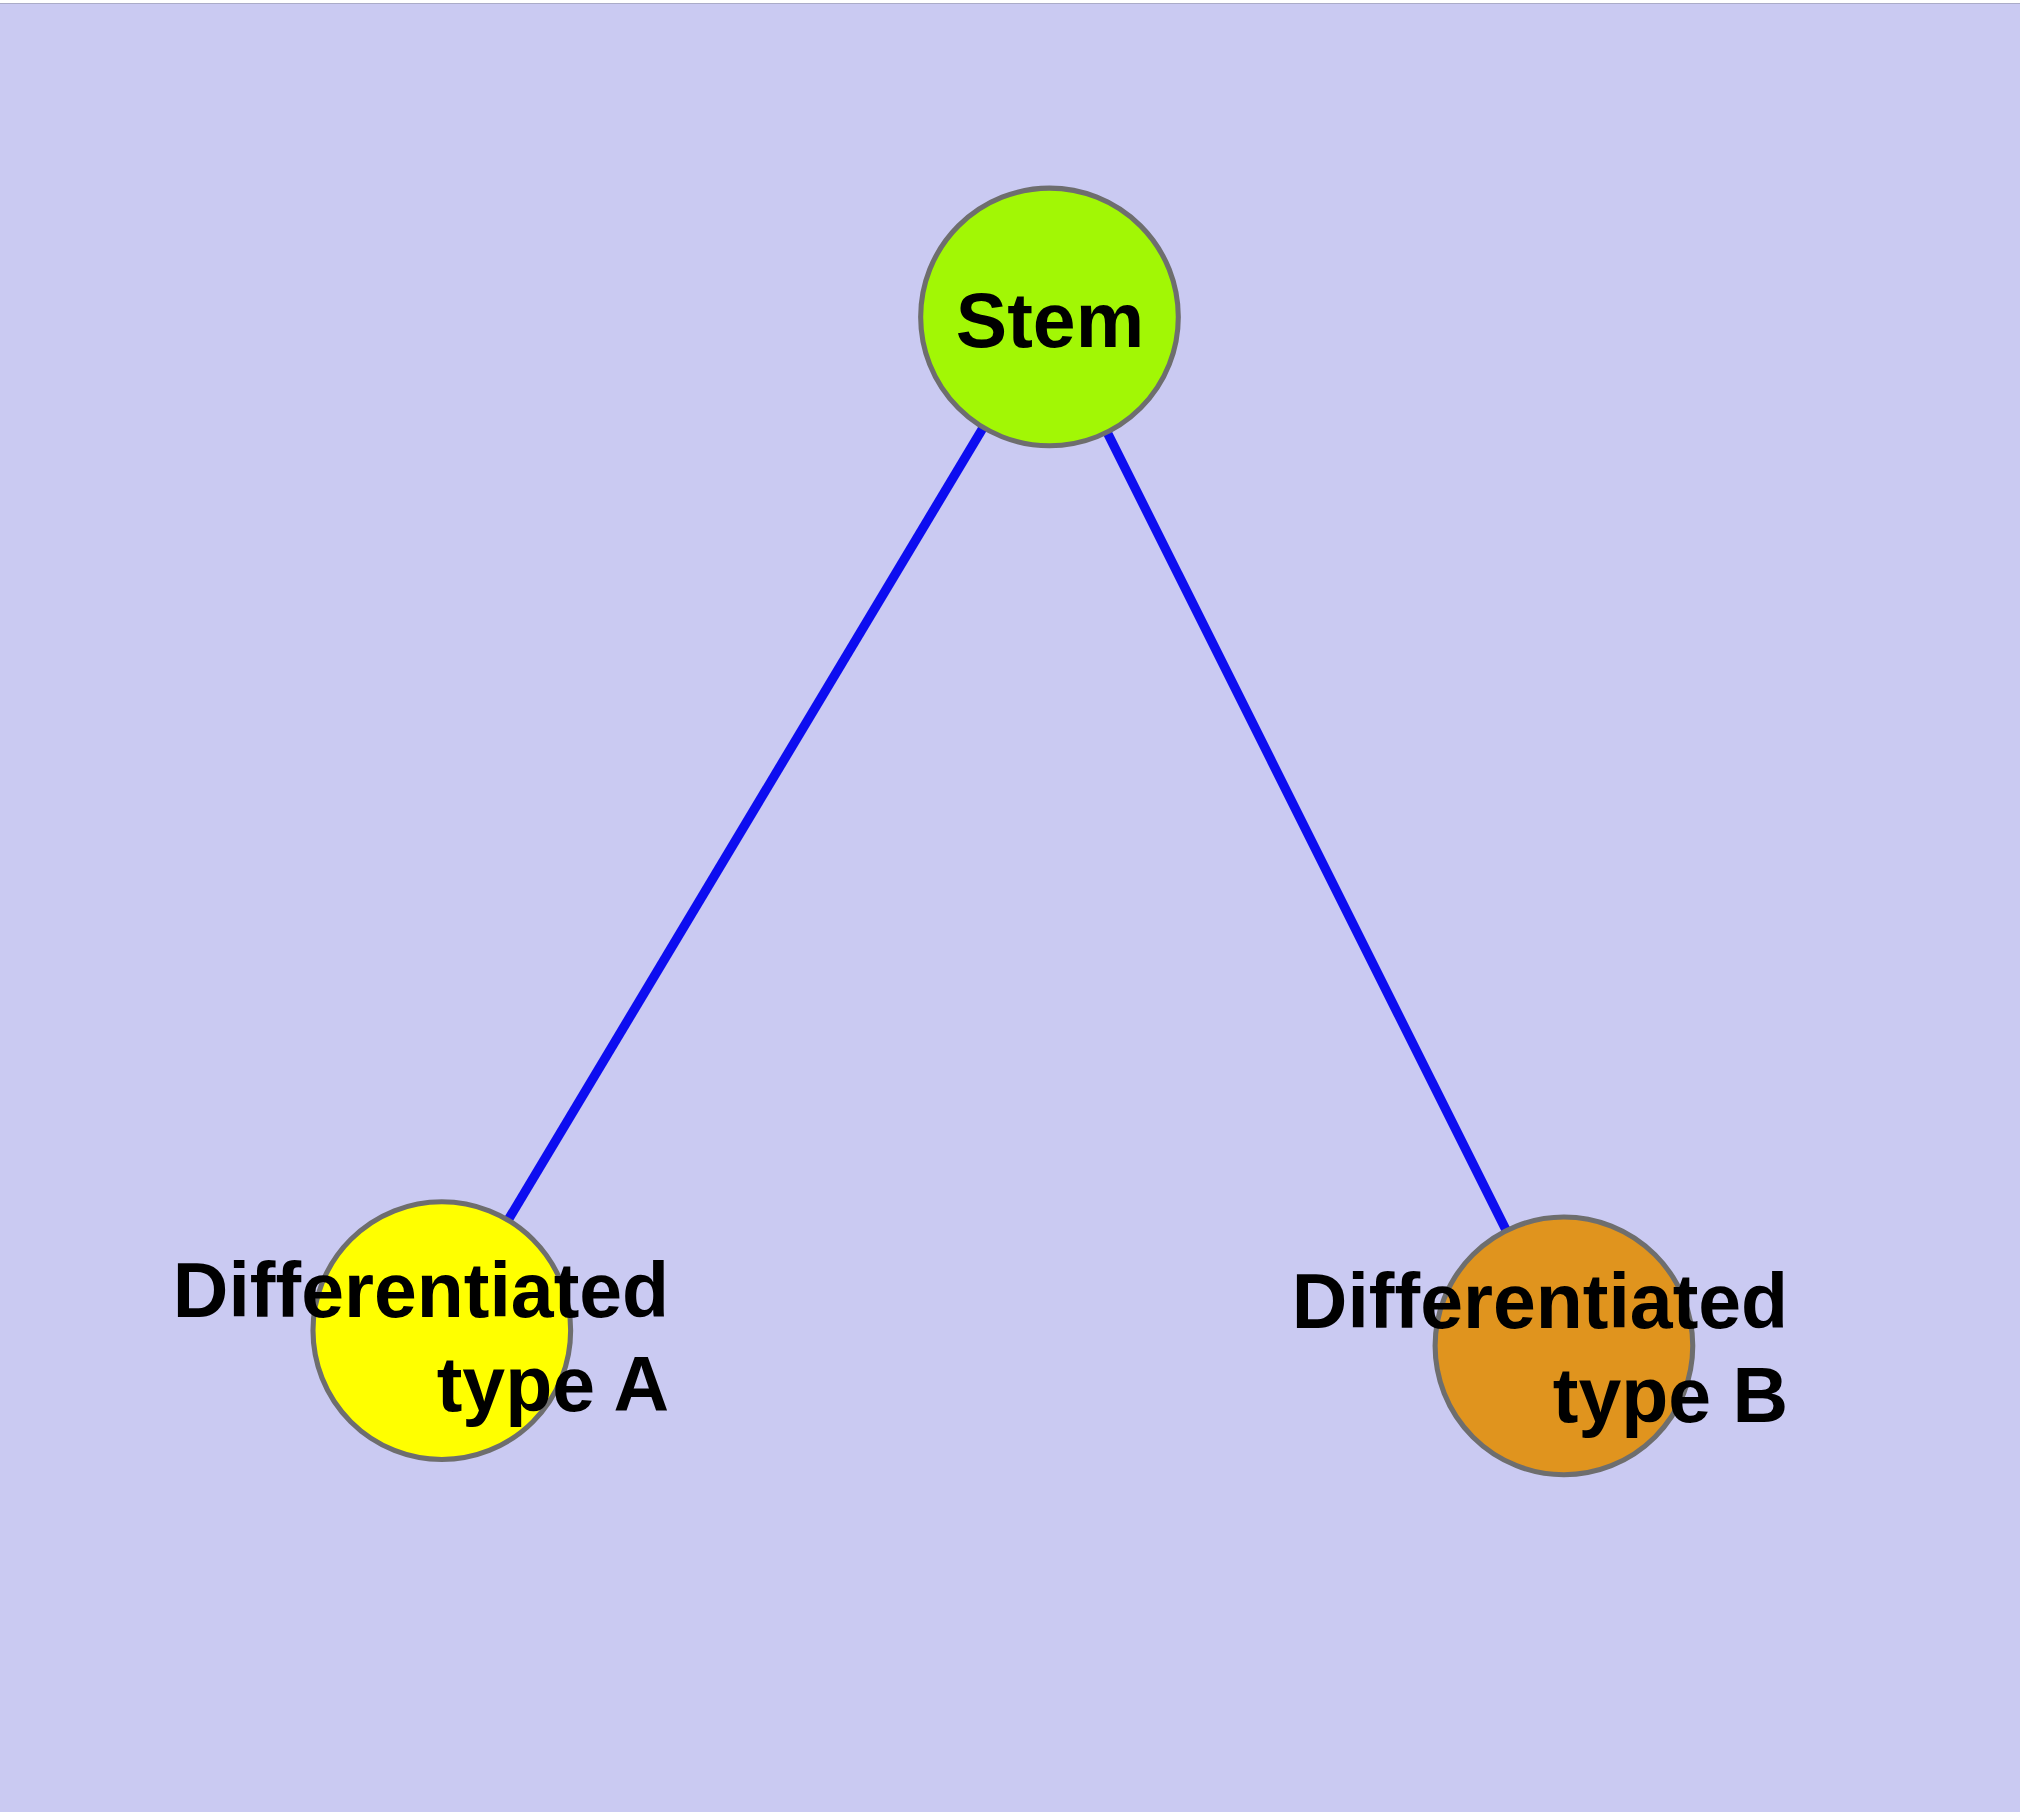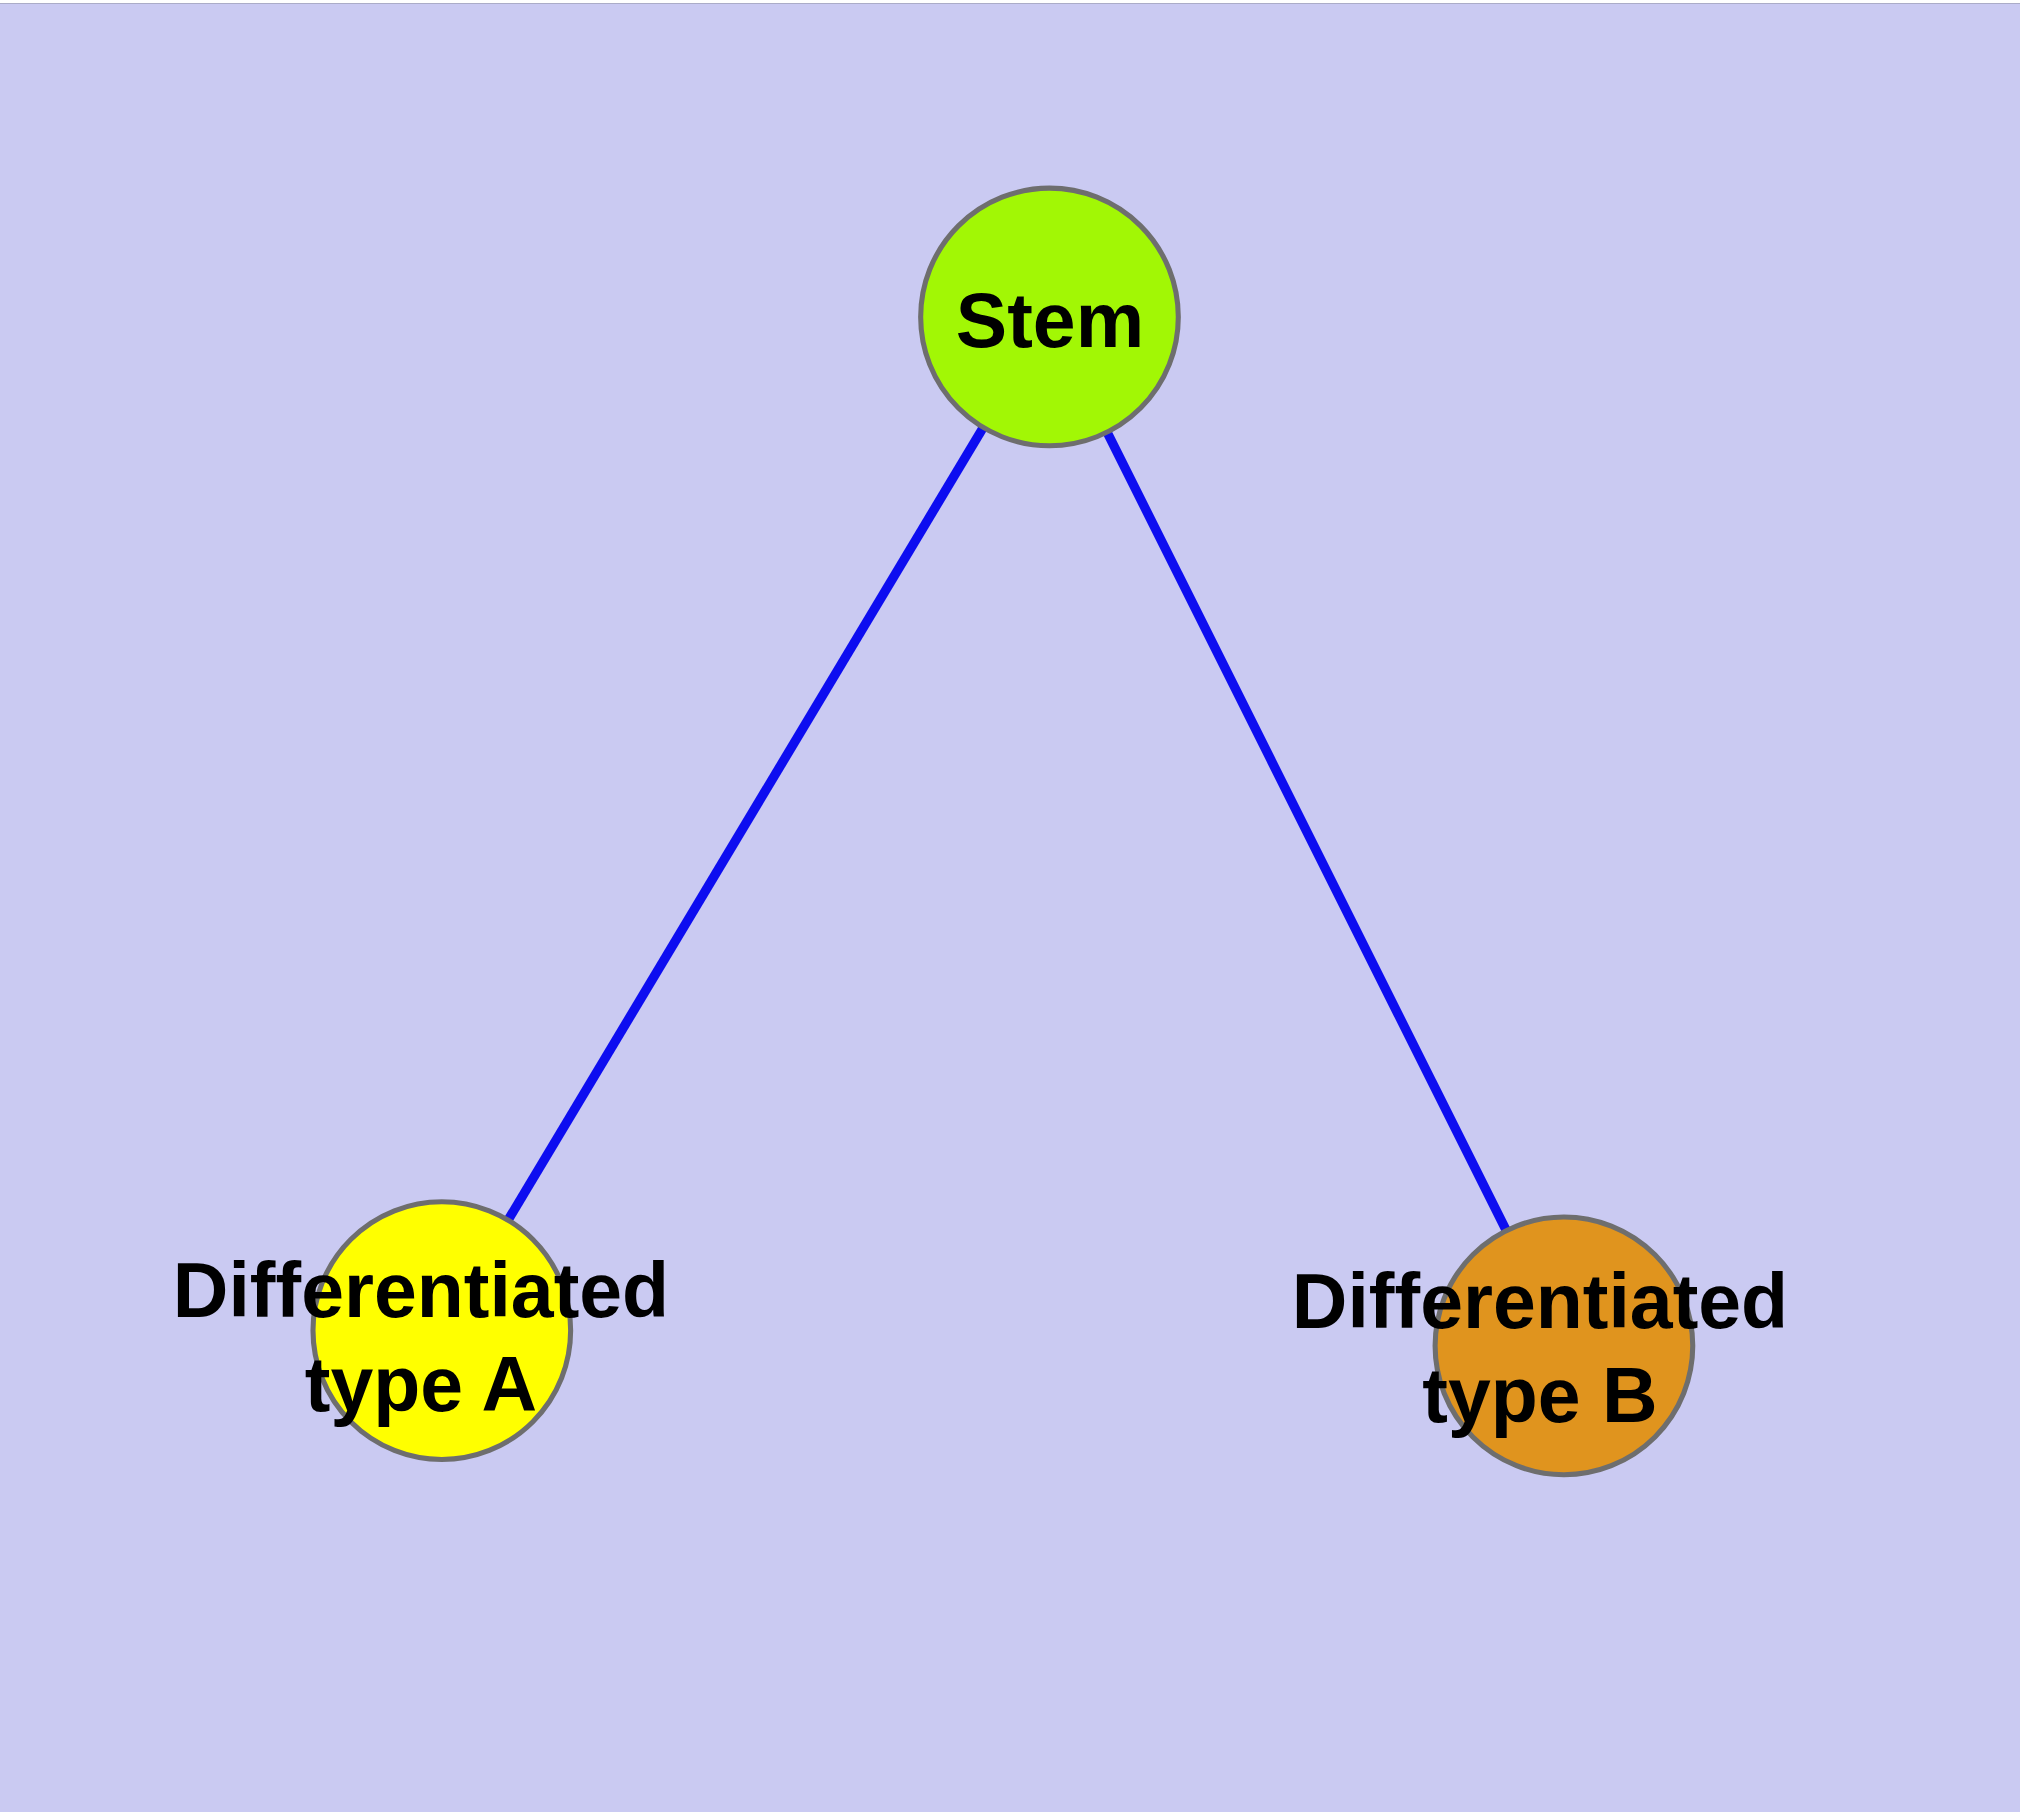--- a/index.html
+++ b/index.html
@@ -38,21 +38,21 @@
     z-index: 1;
   }
   .node-label {
     position: absolute;
     transform: translate(-50%, -50%);
     z-index: 2;
     color: #000000;
     font-weight: bold;
     font-size: 77px;
     line-height: 94px;
-    text-align: center;
+    text-align: right;
     white-space: pre-line;
     letter-spacing: 0;
   }
 </style>
 </head>
 <body>
 
 <div class="page">
 
   <div class="top-strip" style="background: rgb(255, 255, 255);"></div>

